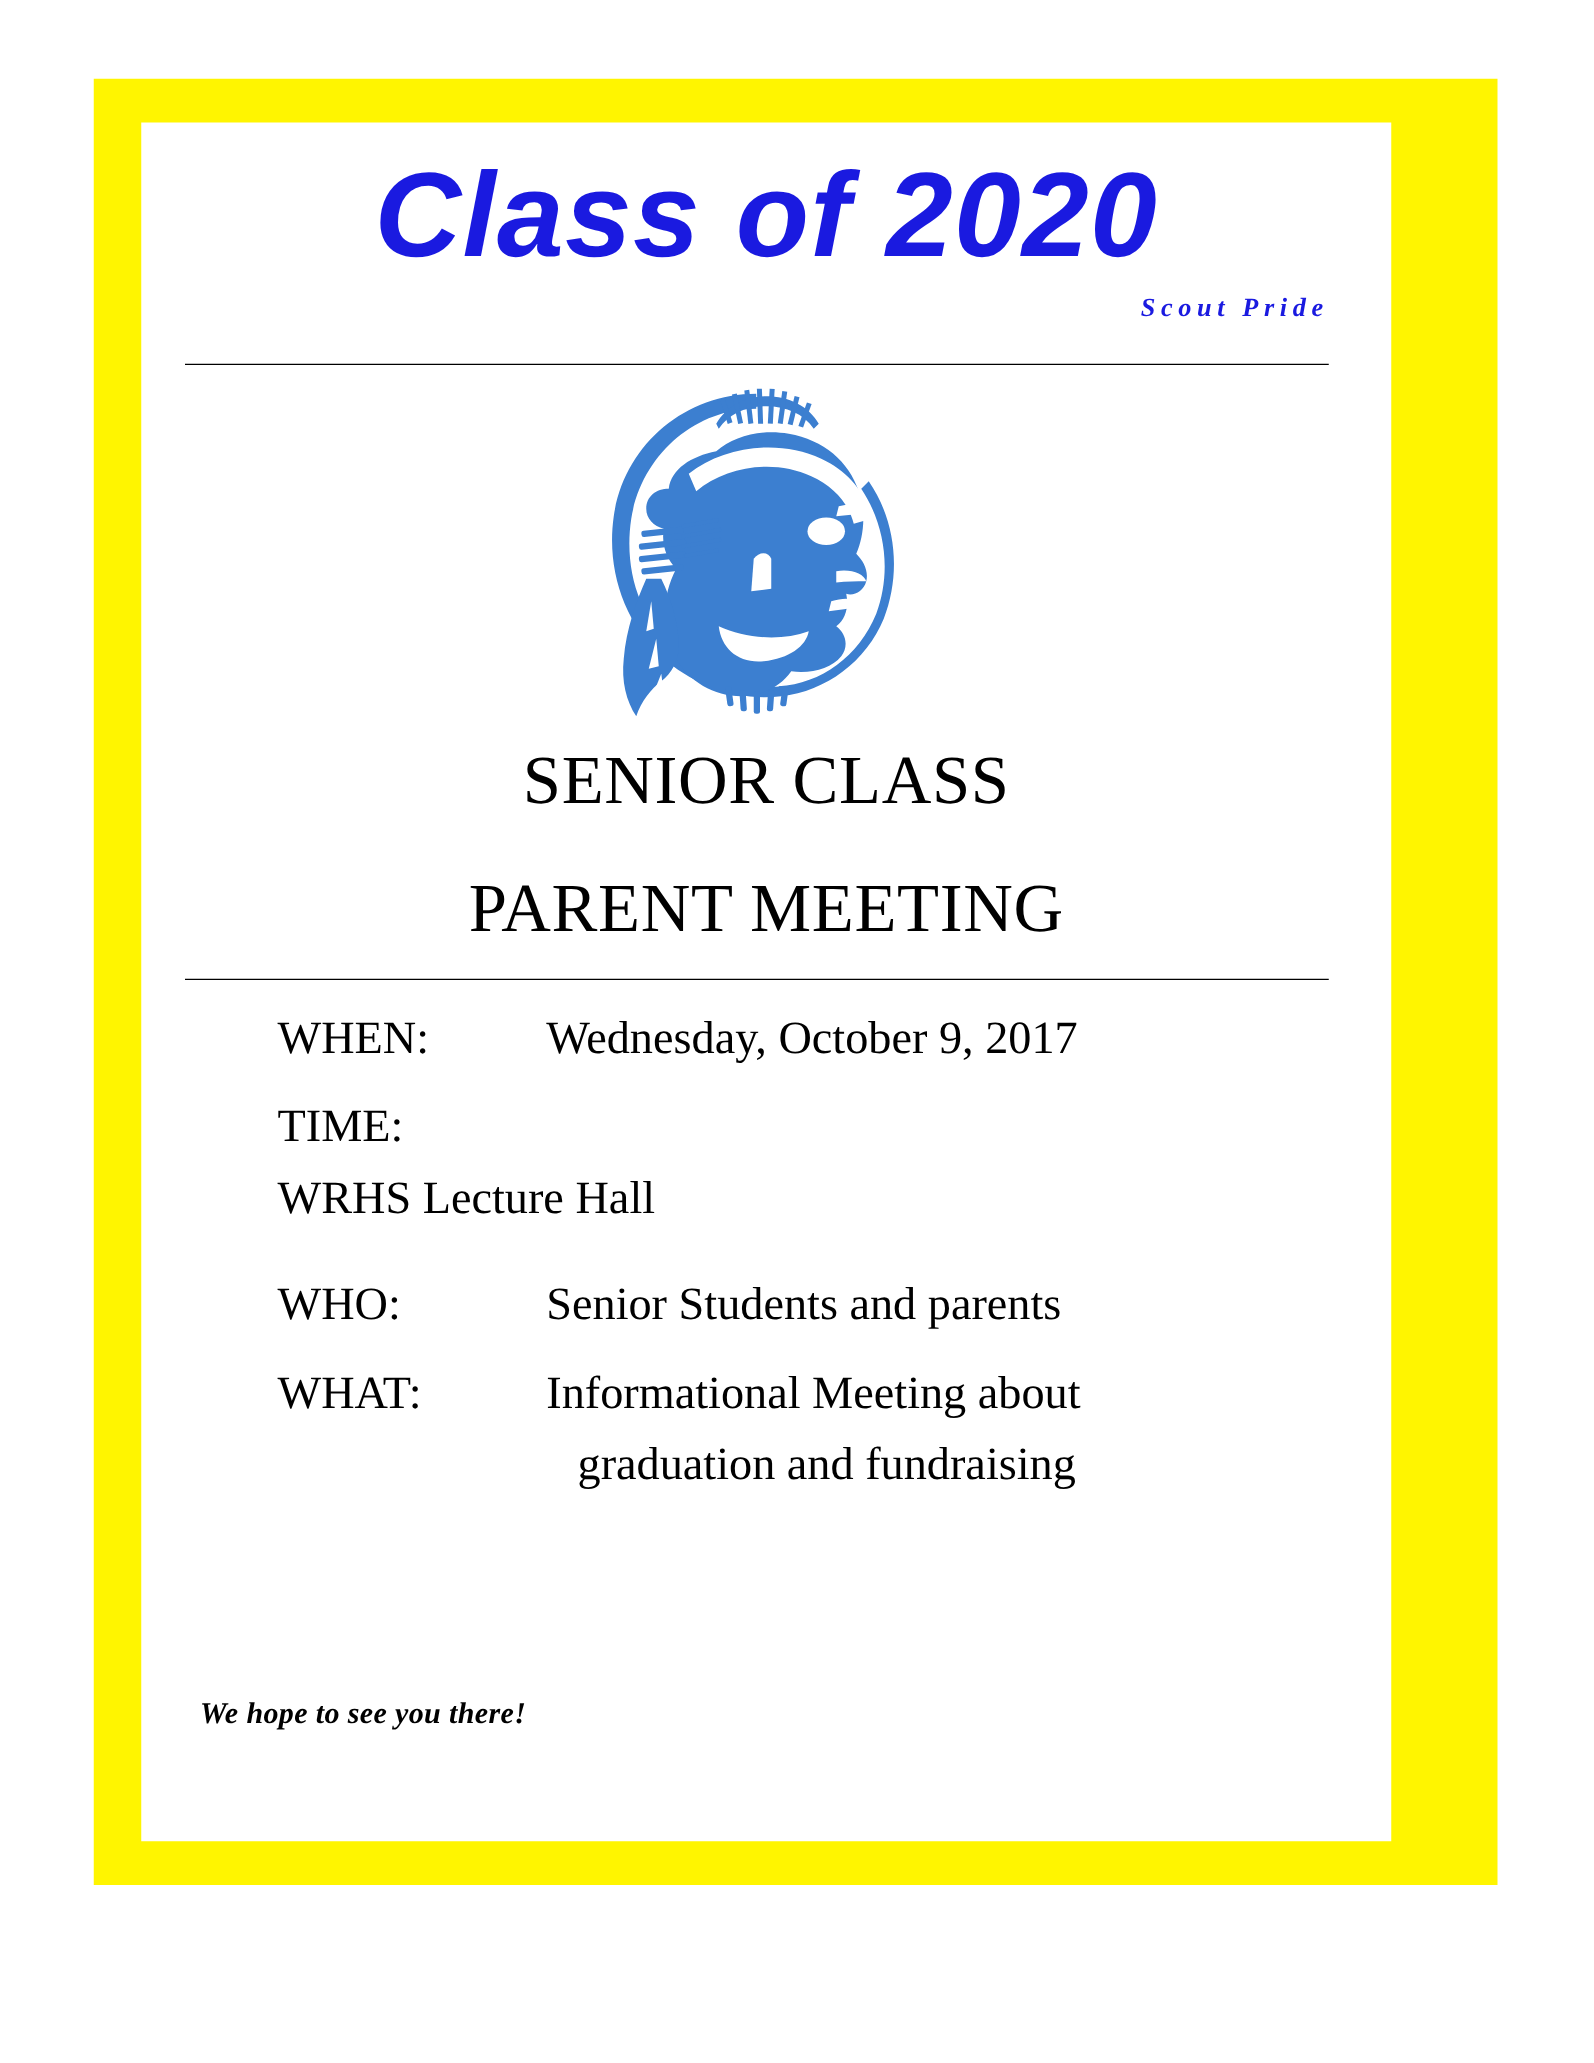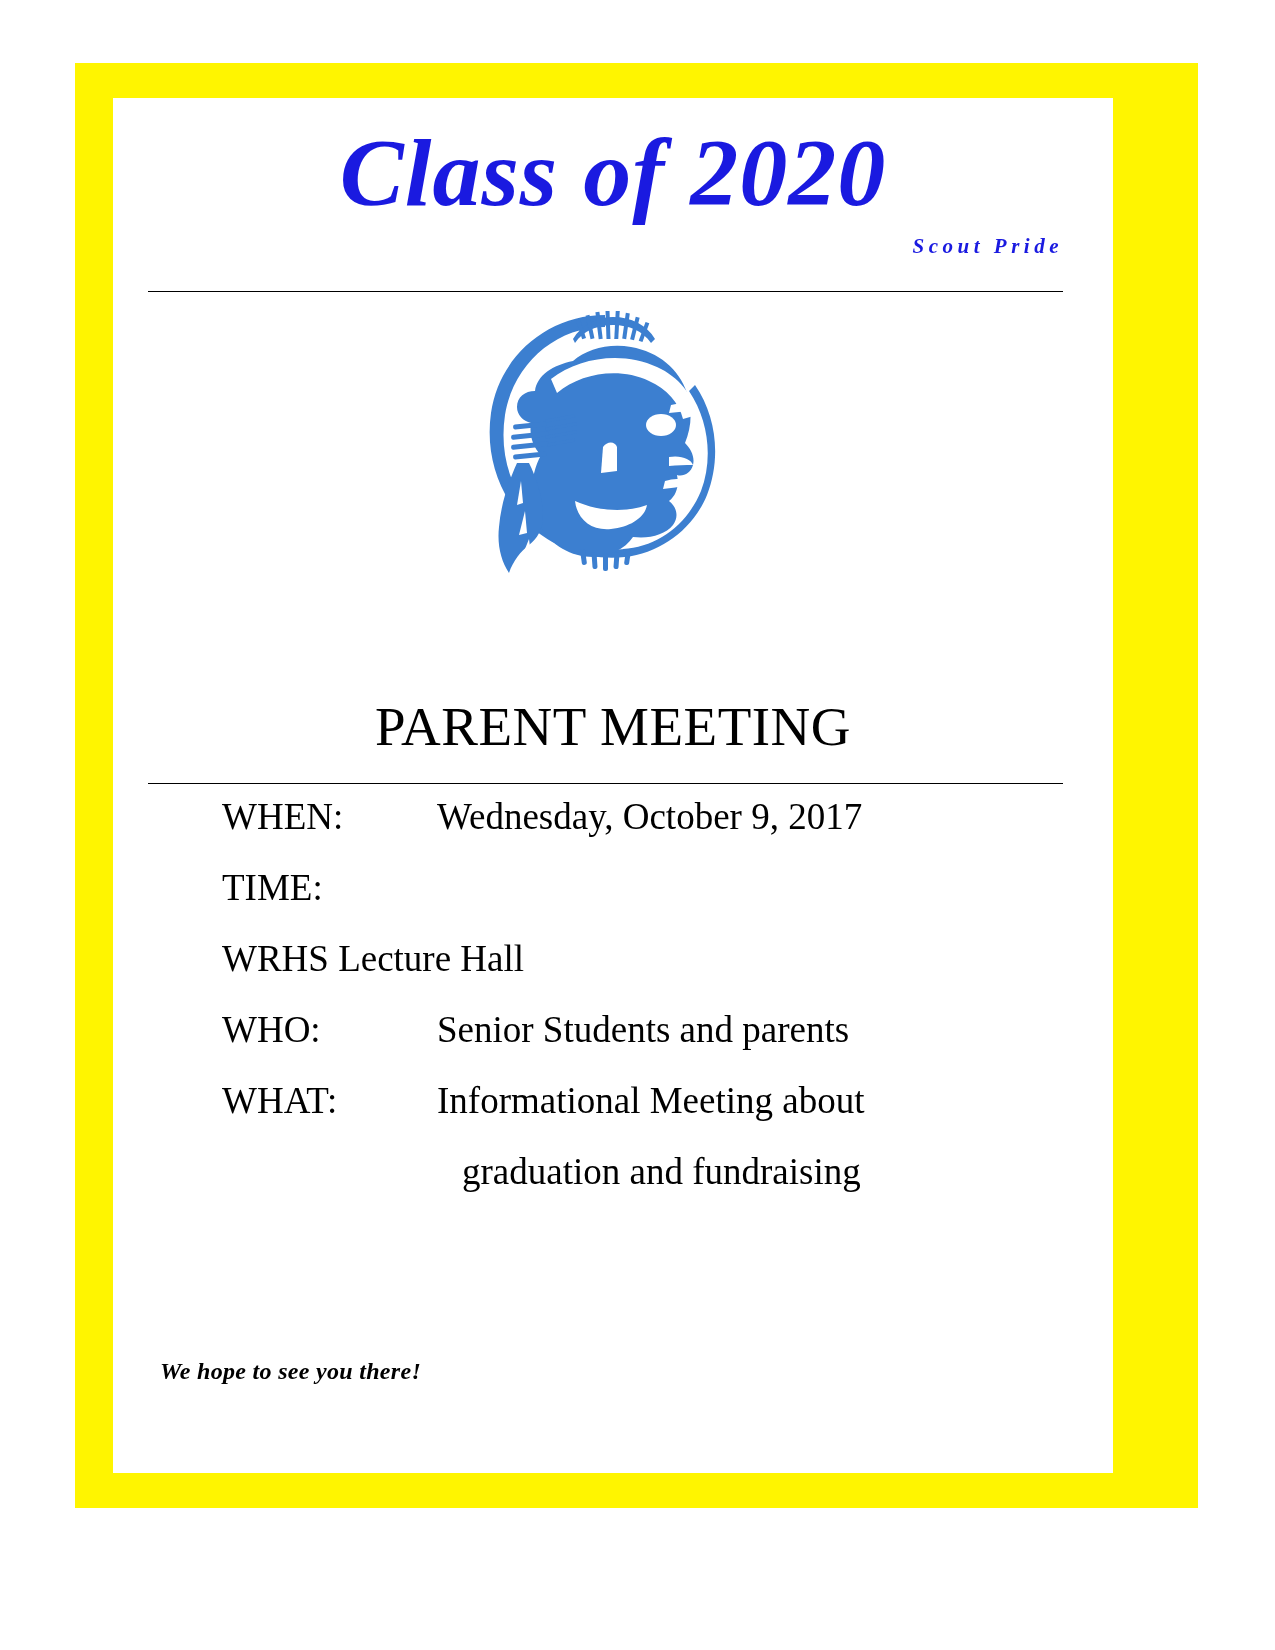--- a/index.html
+++ b/index.html
@@ -34,21 +34,21 @@
     background: #ffffff;
   }
   
   .title {
     position: absolute;
     left: 113px;
     top: 123px;
     width: 1000px;
     text-align: center;
     color: #1a1ae0;
-    font-family: Liberation Serif, serif;
+    font-family: Liberation Sans, sans-serif;
     font-style: italic;
     font-weight: 700;
     font-size: 96px;
     line-height: 1.05;
     letter-spacing: 1px;
   }
   .tagline {
     position: absolute;
     left: 113px;
     top: 234px;
@@ -106,20 +106,21 @@
     align-items: baseline;
     height: 71px;
     font-size: 37px;
     color: #000000;
     font-family: "Liberation Serif", "DejaVu Serif", serif;
   }
   .dlabel {
     width: 215px;
     flex: 0 0 215px;
     white-space: nowrap;
+    margin-top: 14px;
   }
   .dvalue { white-space: nowrap; }
   .dcont {
     height: 71px;
     font-size: 37px;
     padding-left: 240px;
     color: #000000;
   }
 
   
@@ -252,20 +253,21 @@
           <rect x="126" y="244" width="5" height="16" rx="2" transform="rotate(-8 128 252)"></rect>
           <rect x="137" y="247" width="5" height="17" rx="2" transform="rotate(-4 139 255)"></rect>
           <rect x="148" y="248" width="5" height="18" rx="2"></rect>
           <rect x="159" y="247" width="5" height="17" rx="2" transform="rotate(4 161 255)"></rect>
           <rect x="170" y="244" width="5" height="16" rx="2" transform="rotate(8 172 252)"></rect>
         </g>
       </g>
     </svg>
   </div>
 
+  <div class="heading heading-1">SENIOR CLASS</div>
 
   <div class="heading heading-2">PARENT MEETING</div>
 
   <div class="rule rule-mid"></div>
 
   <div class="details">
     <div class="drow">
       <span class="dlabel">WHEN:</span>
       <span class="dvalue">Wednesday, October 9, 2017</span>
     </div>

